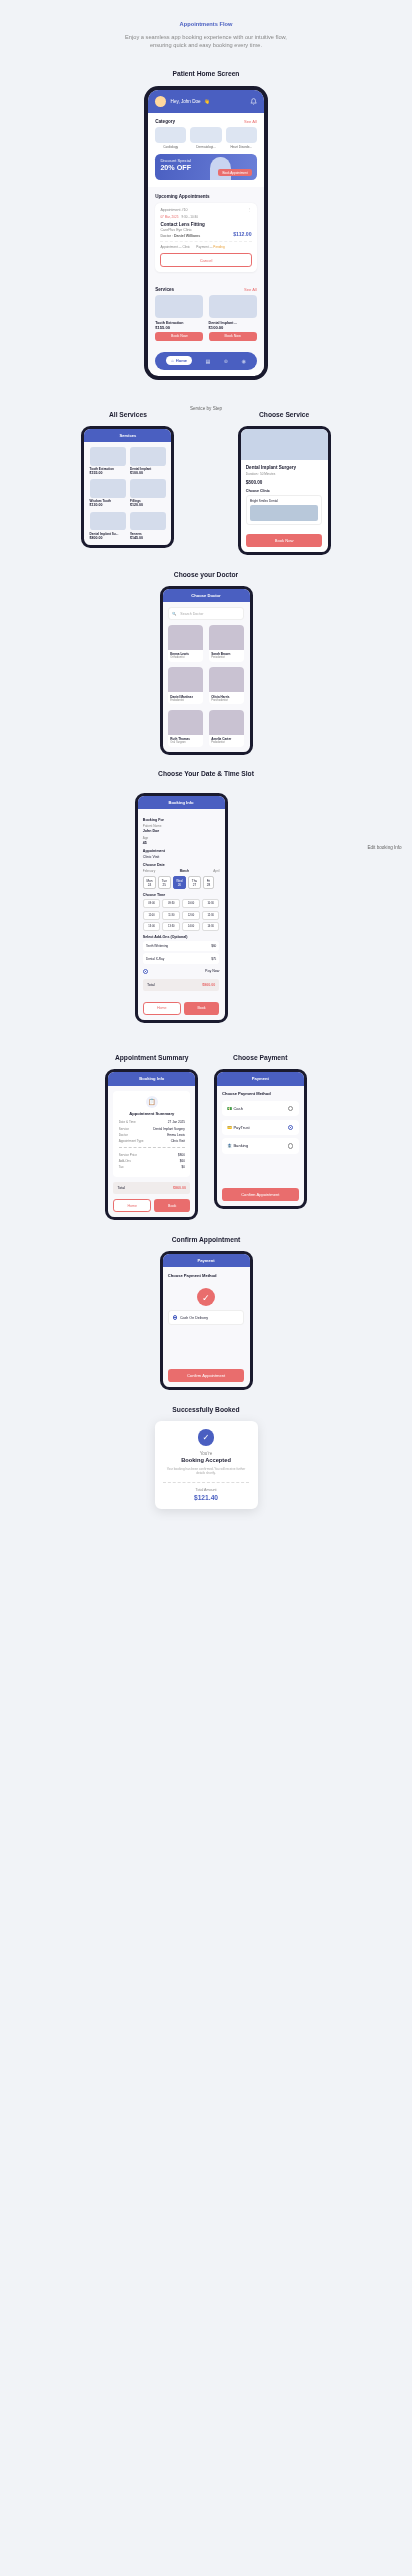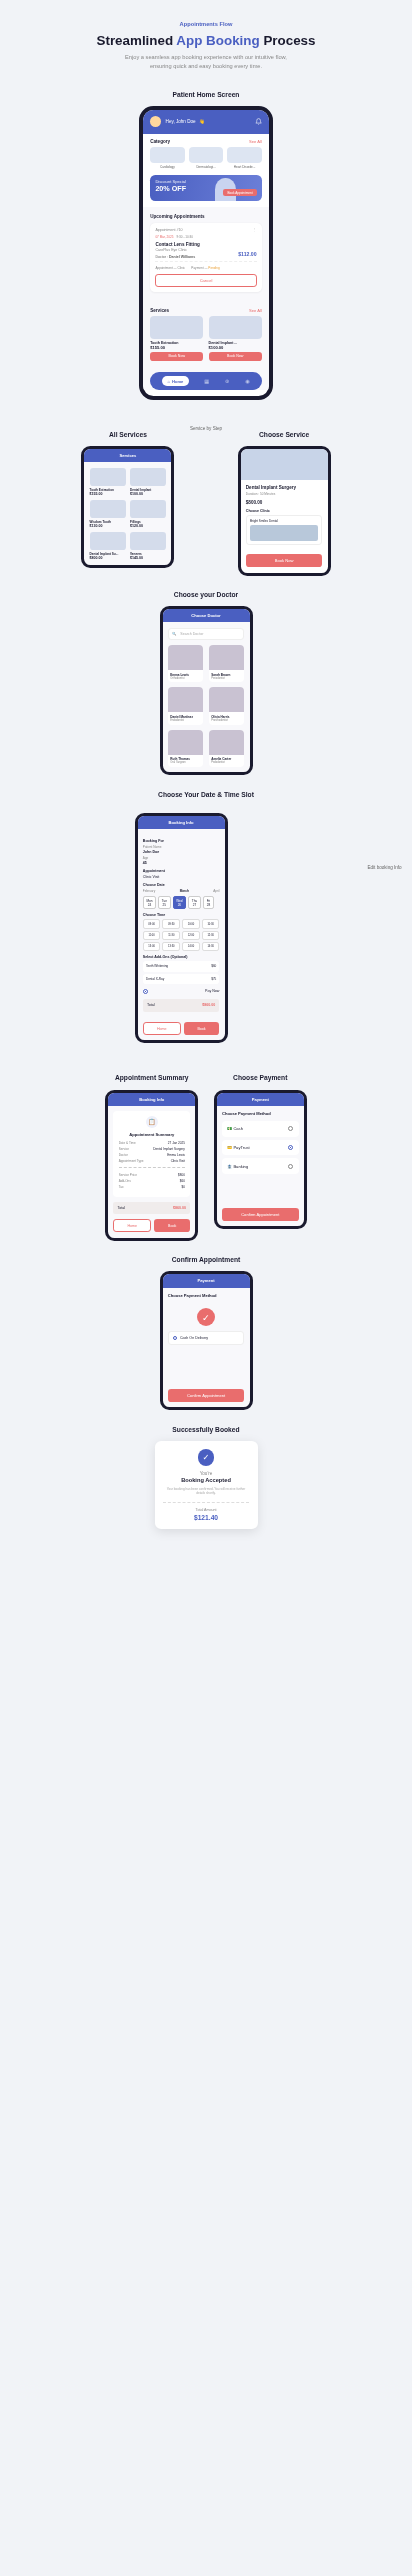--- a/index.html
+++ b/index.html
@@ -4,21 +4,21 @@
 <style>
 * { margin: 0; padding: 0; box-sizing: border-box; }
 body { font-family: -apple-system, BlinkMacSystemFont, 'Segoe UI', sans-serif; background: #f1f3f7; color: #1a1a2e; }
 .page { max-width: 412px; margin: 0 auto; padding: 20.6px 10.3px; }
 .tag { text-align: center; color: #4a5fc1; font-size: 5.7px; font-weight: 600; margin-bottom: 6.2px; }
 h1 { text-align: center; font-size: 13.4px; font-weight: 700; color: #1a1a2e; margin-bottom: 5.2px; }
 h1 .accent { color: #4a5fc1; }
 .subtitle { text-align: center; color: #888; font-size: 5.7px; max-width: 185px; margin: 0 auto 20.6px; line-height: 1.5; }
 .section-label { text-align: center; font-size: 6.7px; font-weight: 600; color: #1a1a2e; margin: 15.5px 0 8.2px; }
 
-.phone { width: 134px; background: #fff; border-radius: 12.4px; border: 4.1px solid #1a1a2e; overflow: hidden; margin: 0 auto; font-size: 4.6px; }
+.phone { width: 124px; background: #fff; border-radius: 12.4px; border: 4.1px solid #1a1a2e; overflow: hidden; margin: 0 auto; font-size: 4.6px; }
 .phone.round { border-radius: 14.4px; }
 .phone-sm { width: 93px; border-width: 3.1px; border-radius: 9.3px; font-size: 3.6px; background:#f8f8fb; }
 
 .header-blue { background: #4a5fc1; padding: 6.2px 7.2px; display: flex; align-items: center; justify-content: space-between; color: #fff; }
 .avatar { width: 11.3px; height: 11.3px; border-radius: 50%; background: #ffd89e; display: inline-block; }
 .greet { display: flex; align-items: center; gap: 4.1px; }
 .bell { width: 7.2px; height: 7.2px; }
 
 .sec-row { display: flex; justify-content: space-between; align-items: center; padding: 5.2px 7.2px 3.1px; }
 .sec-title { font-weight: 700; font-size: 4.6px; }
@@ -128,23 +128,20 @@
 .upcoming-title { font-weight:700; font-size:4.6px; margin:4.1px 0; }
 .svc-body { background:#f8f8fb; }
 
 svg { display:block; }
 </style>
 </head>
 <body>
 
 <div class="page">
   <div class="tag">Appointments Flow</div>
-  <h1>
-    <span>Streamlined </span><span class="accent">App Booking</span><span> Process</span>
-  </h1>
   <div class="subtitle">Enjoy a seamless app booking experience with our intuitive flow, ensuring quick and easy booking every time.</div>
 
   <div class="section-label">Patient Home Screen</div>
   <div class="phone round">
     <div class="header-blue">
       <div class="greet">
         <span class="avatar"></span>
         <span>Hey, John Doe</span>
         <span>👋</span>
       </div>

